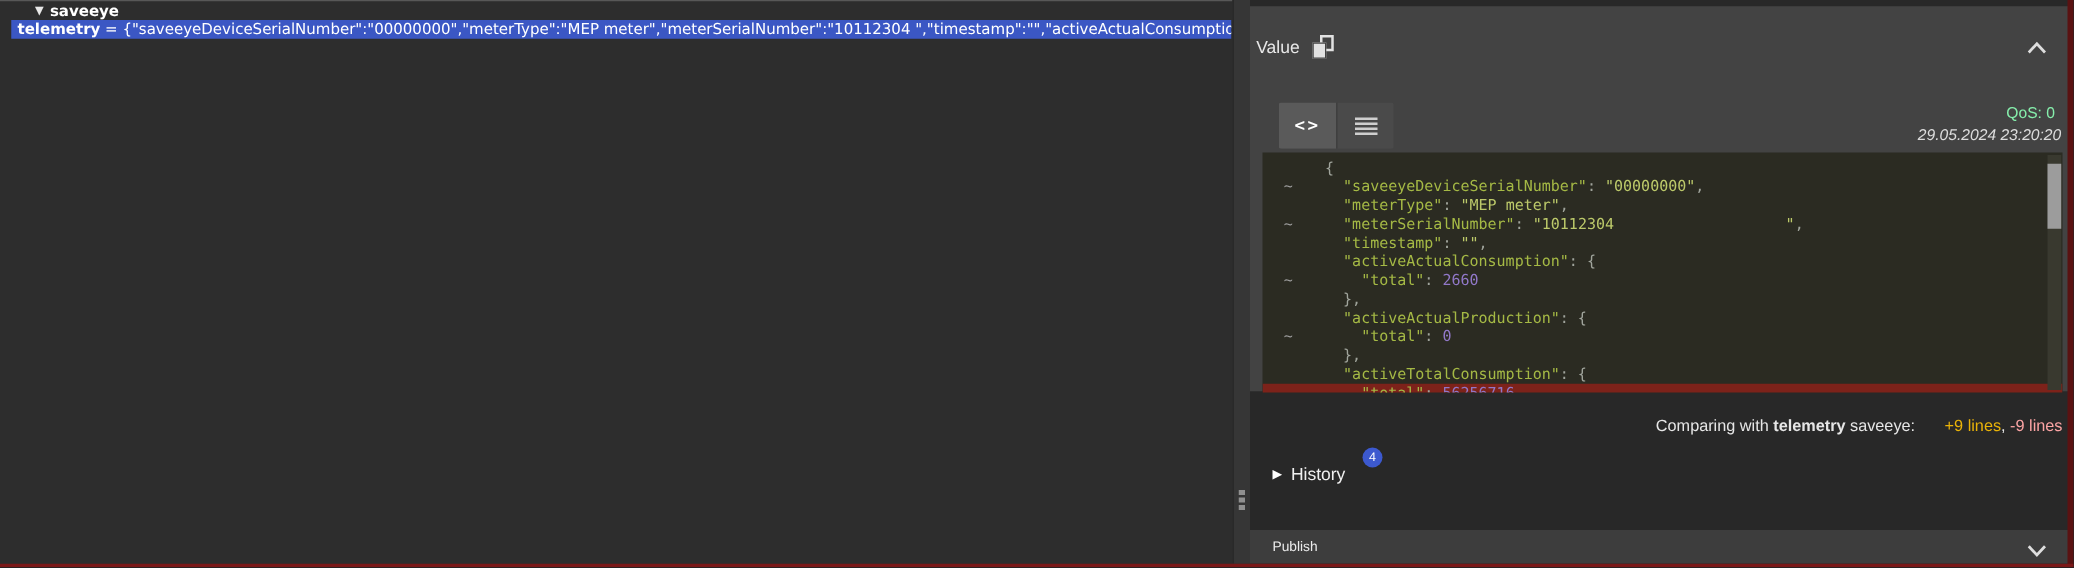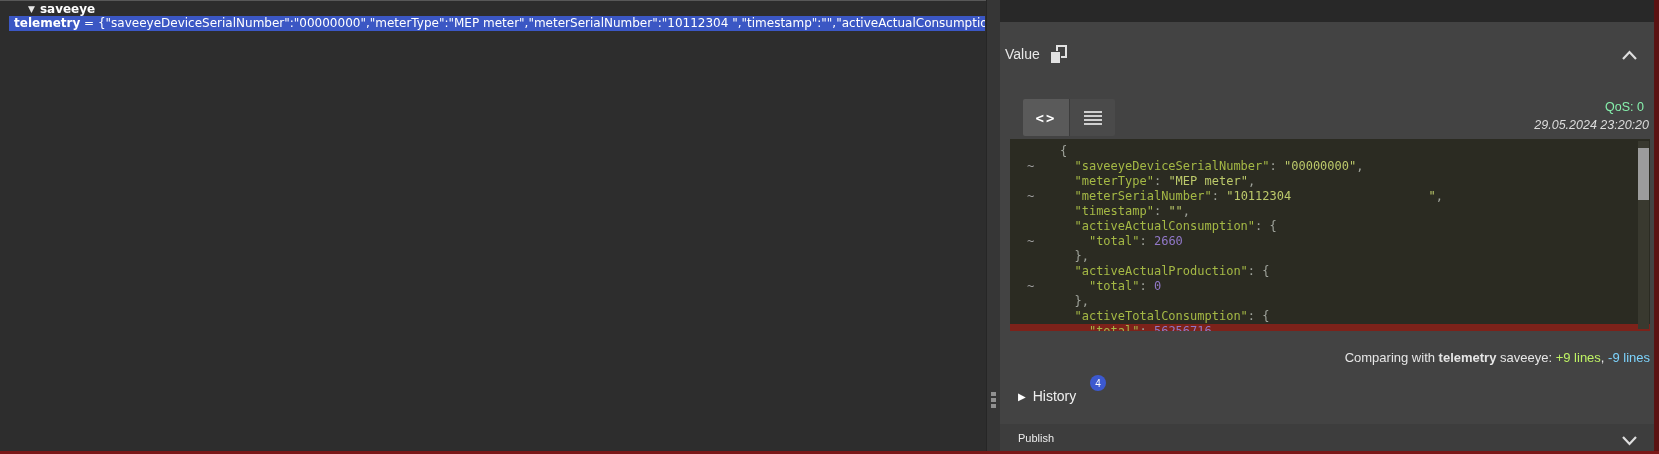--- a/index.html
+++ b/index.html
@@ -22,21 +22,21 @@
     padding-left:5px; }
   .tree-selected-row b { font-weight:bold; }
   
   .divider { position:absolute; left:986px; top:0; width:14px; height:451px;
     background:#363636; border-left:1px solid #262626; cursor:col-resize; }
   .divider-dots { position:absolute; left:4px; top:392px; width:5px; }
   .divider-dots div { width:5px; height:4px; background:#909090; margin-bottom:2px; }
   
   .right-panel { position:absolute; left:1000px; top:0; width:655px; height:451px;
     background:#282828; overflow:hidden; }
-  .value-card { position:absolute; left:0; top:22px; width:655px; height:406px;
+  .value-card { position:absolute; left:0; top:5px; width:655px; height:308px;
     background:#434343; }
   .value-title { position:absolute; left:5px; top:24px; font-size:14px; color:#e8e8e8; }
   .copy-icon { position:absolute; left:50px; top:23px; width:17px; height:19px; cursor:pointer; }
   .copy-icon .back { position:absolute; right:0; top:0; width:11px; height:13px;
     border:2px solid #e2e2e2; }
   .copy-icon .front { position:absolute; left:0; bottom:0; width:11px; height:13px;
     background:#e2e2e2; border:1px solid #434343; }
   .chevron-btn { position:absolute; cursor:pointer; line-height:0; }
   .qos { position:absolute; right:11px; top:78px; font-size:12.5px; color:#86efac; }
   .timestamp { position:absolute; right:6px; top:96px; font-size:12.5px;
@@ -65,22 +65,22 @@
   .tok-num  { color:#9178c8; }
   .tok-punc { color:#a0a49c; }
   .tok-plain{ color:#c9c9c9; }
   .code-scrollbar { position:absolute; right:1px; top:2px; width:11px; height:188px;
     background:#39392f; }
   .code-scroll-thumb { position:absolute; left:0; top:7px; width:11px; height:52px;
     background:#9c9c9c; }
   
   .compare-line { position:absolute; right:5px; top:328px; font-size:13px;
     color:#e6e6e6; white-space:nowrap; }
-  .compare-line .added { color:#bef264; }
-  .compare-line .removed-txt { color:#7dd3fc; }
+  .compare-line .added { color:#eab308;margin-left:20px; }
+  .compare-line .removed-txt { color:#fca5a5; }
   
   .history-row { position:absolute; left:18px; top:366px; font-size:14px;
     color:#f0f0f0; cursor:pointer; display:flex; align-items:center; gap:7px; }
   .history-arrow { font-size:10px; color:#ffffff; }
   .history-badge { position:absolute; left:90px; top:353px; width:16px; height:16px;
     border-radius:50%; background:#3c59cf; color:#ffffff; font-size:10px;
     display:flex; align-items:center; justify-content:center; }
   
   .publish-card { position:absolute; left:0; top:424px; width:655px; height:27px;
     background:#3d3d3d; }

